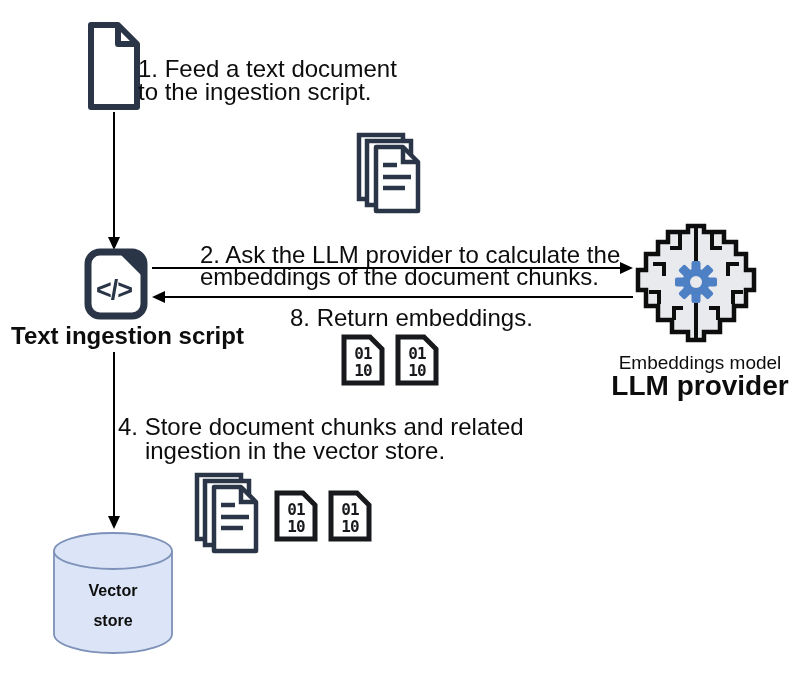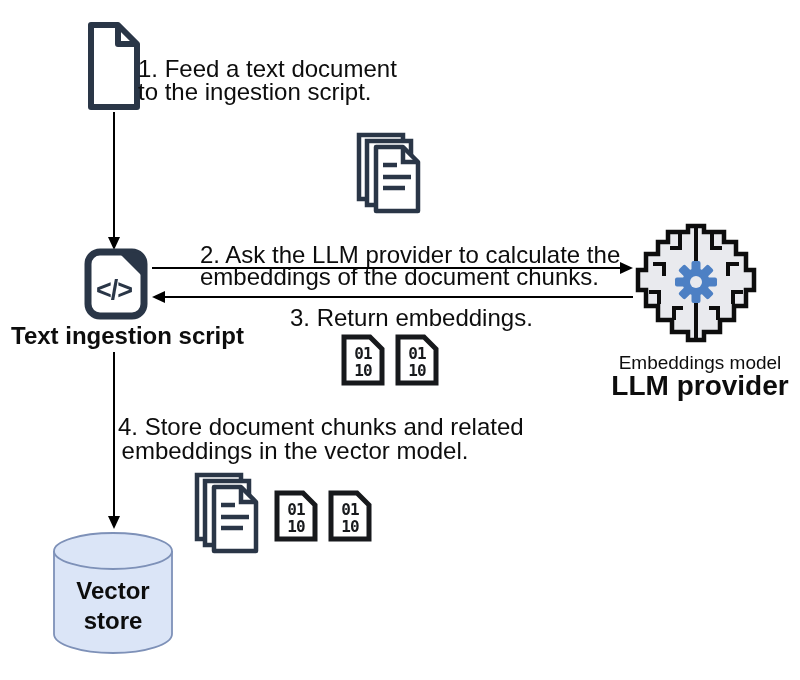--- a/index.html
+++ b/index.html
@@ -10,21 +10,21 @@
   .step{font-size:24px;text-align:center;}
   .node-label{font-weight:bold;font-size:24px;}
   .line{position:absolute;background:#000;}
   .ah{position:absolute;width:0;height:0;}
   .ah-down{border-left:6px solid transparent;border-right:6px solid transparent;border-top:13px solid #000;}
   .ah-right{border-top:6px solid transparent;border-bottom:6px solid transparent;border-left:13px solid #000;}
   .ah-left{border-top:6px solid transparent;border-bottom:6px solid transparent;border-right:13px solid #000;}
   .icon{position:absolute;}
   svg{display:block;}
   .cyl-label{position:absolute;left:52px;top:576px;width:122px;text-align:center;
-             font-weight:bold;font-size:24px;line-height:30px;color:#0d0d0d;}
+             font-weight:bold;font-size:16px;line-height:30px;color:#0d0d0d;}
 </style>
 </head>
 <body>
 
 <div class="canvas">
 
   <div class="icon" style="left:86px;top:20px;">
     <svg width="56" height="92" viewBox="0 0 56 92">
       <path d="M5 5 H32 L51 24 V87 H5 Z" fill="#ffffff" stroke="#2a3647" stroke-width="6" stroke-linejoin="round"></path>
       <path d="M32 5 V24 H51" fill="none" stroke="#2a3647" stroke-width="6" stroke-linejoin="round"></path>
@@ -96,21 +96,21 @@
       </g>
     </svg>
   </div>
 
   <div class="t" style="left:610px;top:351px;width:180px;">
     <div style="font-size:19px;line-height:23px;">Embeddings model</div>
     <div style="font-size:28px;line-height:24px;font-weight:bold;">LLM provider</div>
   </div>
 
   <div class="t step" style="left:290px;top:304px;width:210px;">
-    <div>3. Return embeddings.</div>
+    <div>8. Return embeddings.</div>
   </div>
 
   <div class="icon" style="left:339px;top:332px;">
     <svg width="48" height="56" viewBox="0 0 48 56">
       <path d="M5 5 H31 L43 17 V51 H5 Z" fill="#ffffff" stroke="#17191c" stroke-width="5" stroke-linejoin="miter"></path>
       <text x="24" y="27" text-anchor="middle" font-family="DejaVu Sans Mono, monospace" font-weight="bold" font-size="16" letter-spacing="-1" fill="#17191c">01</text>
       <text x="24" y="44" text-anchor="middle" font-family="DejaVu Sans Mono, monospace" font-weight="bold" font-size="16" letter-spacing="-1" fill="#17191c">10</text>
     </svg>
   </div>
   <div class="icon" style="left:393px;top:332px;">
@@ -121,21 +121,21 @@
     </svg>
   </div>
 
   <div>
     <div class="line" style="left:113px;top:352px;width:2px;height:165px;"></div>
     <div class="ah ah-down" style="left:108px;top:516px;"></div>
   </div>
 
   <div class="t step" style="left:118px;top:415px;width:354px;line-height:24px;">
     <div>4. Store document chunks and related</div>
-    <div>embeddings in the vector model.</div>
+    <div>ingestion in the vector store.</div>
   </div>
 
   <div class="icon" style="left:194px;top:472px;">
     <svg width="66" height="82" viewBox="0 0 66 82">
       <rect x="3" y="3" width="44" height="64" fill="#ffffff" stroke="#2a3647" stroke-width="4.5"></rect>
       <rect x="11" y="9" width="44" height="64" fill="#ffffff" stroke="#2a3647" stroke-width="4.5"></rect>
       <path d="M20 15 H47 L62 30 V79 H20 Z" fill="#ffffff" stroke="#2a3647" stroke-width="4.5" stroke-linejoin="round"></path>
       <path d="M47 15 V30 H62" fill="none" stroke="#2a3647" stroke-width="4.5"></path>
       <path d="M27 33 H41 M27 45 H55 M27 56 H49" stroke="#2a3647" stroke-width="4.5"></path>
     </svg>

